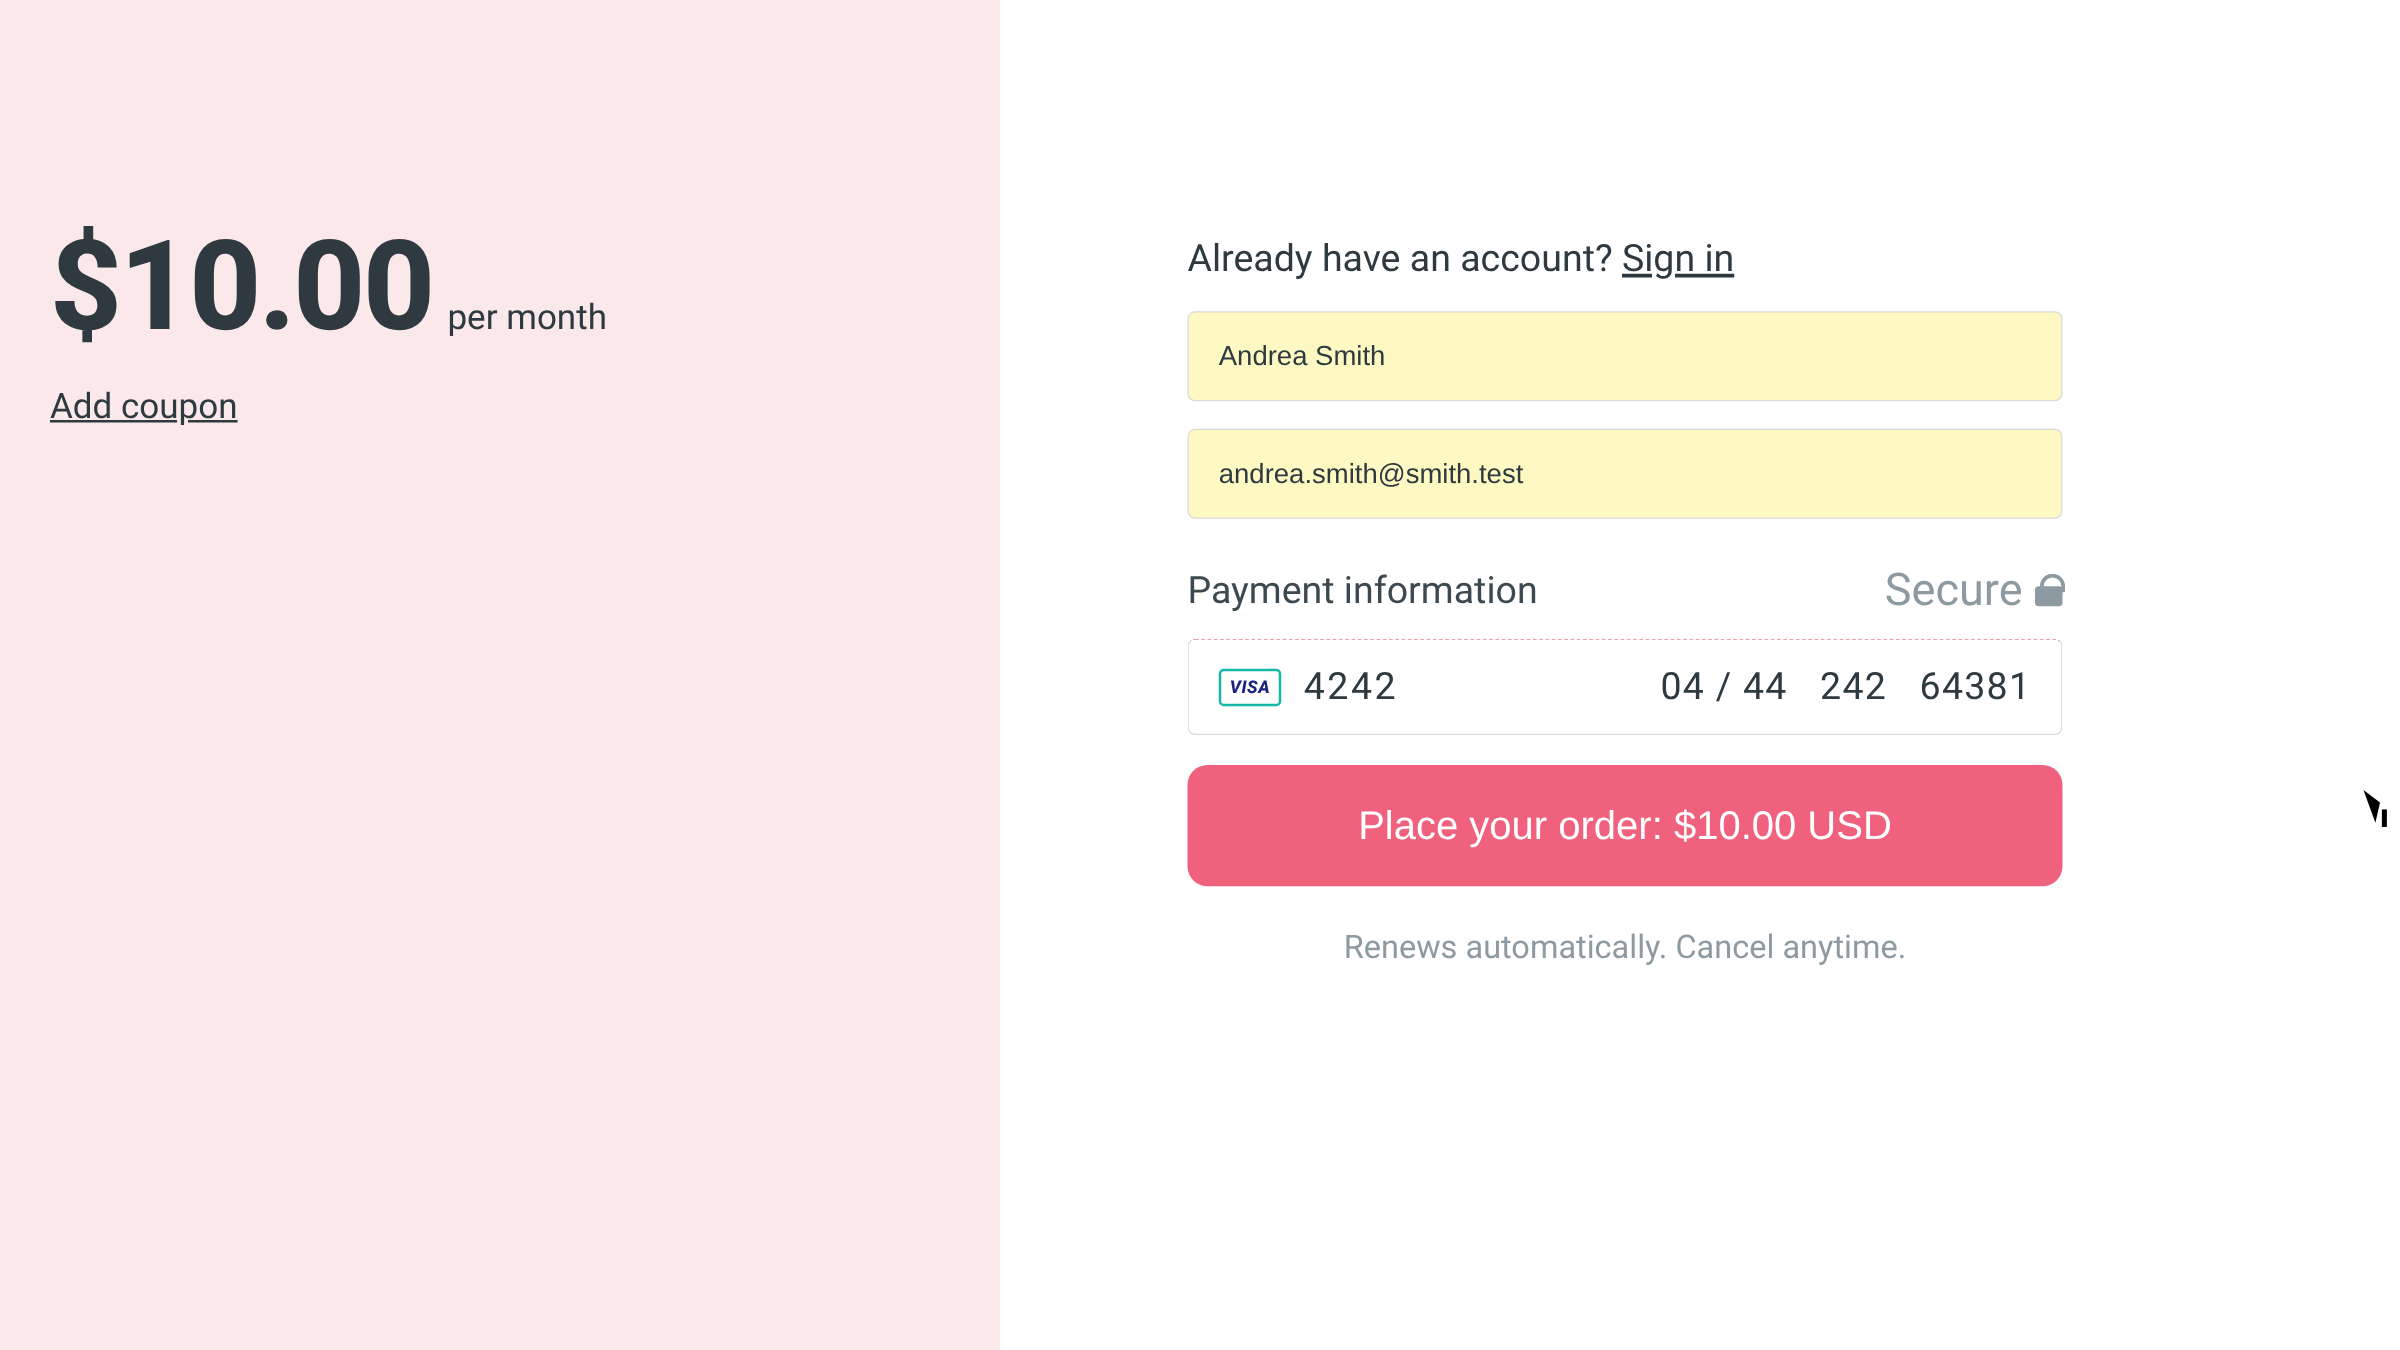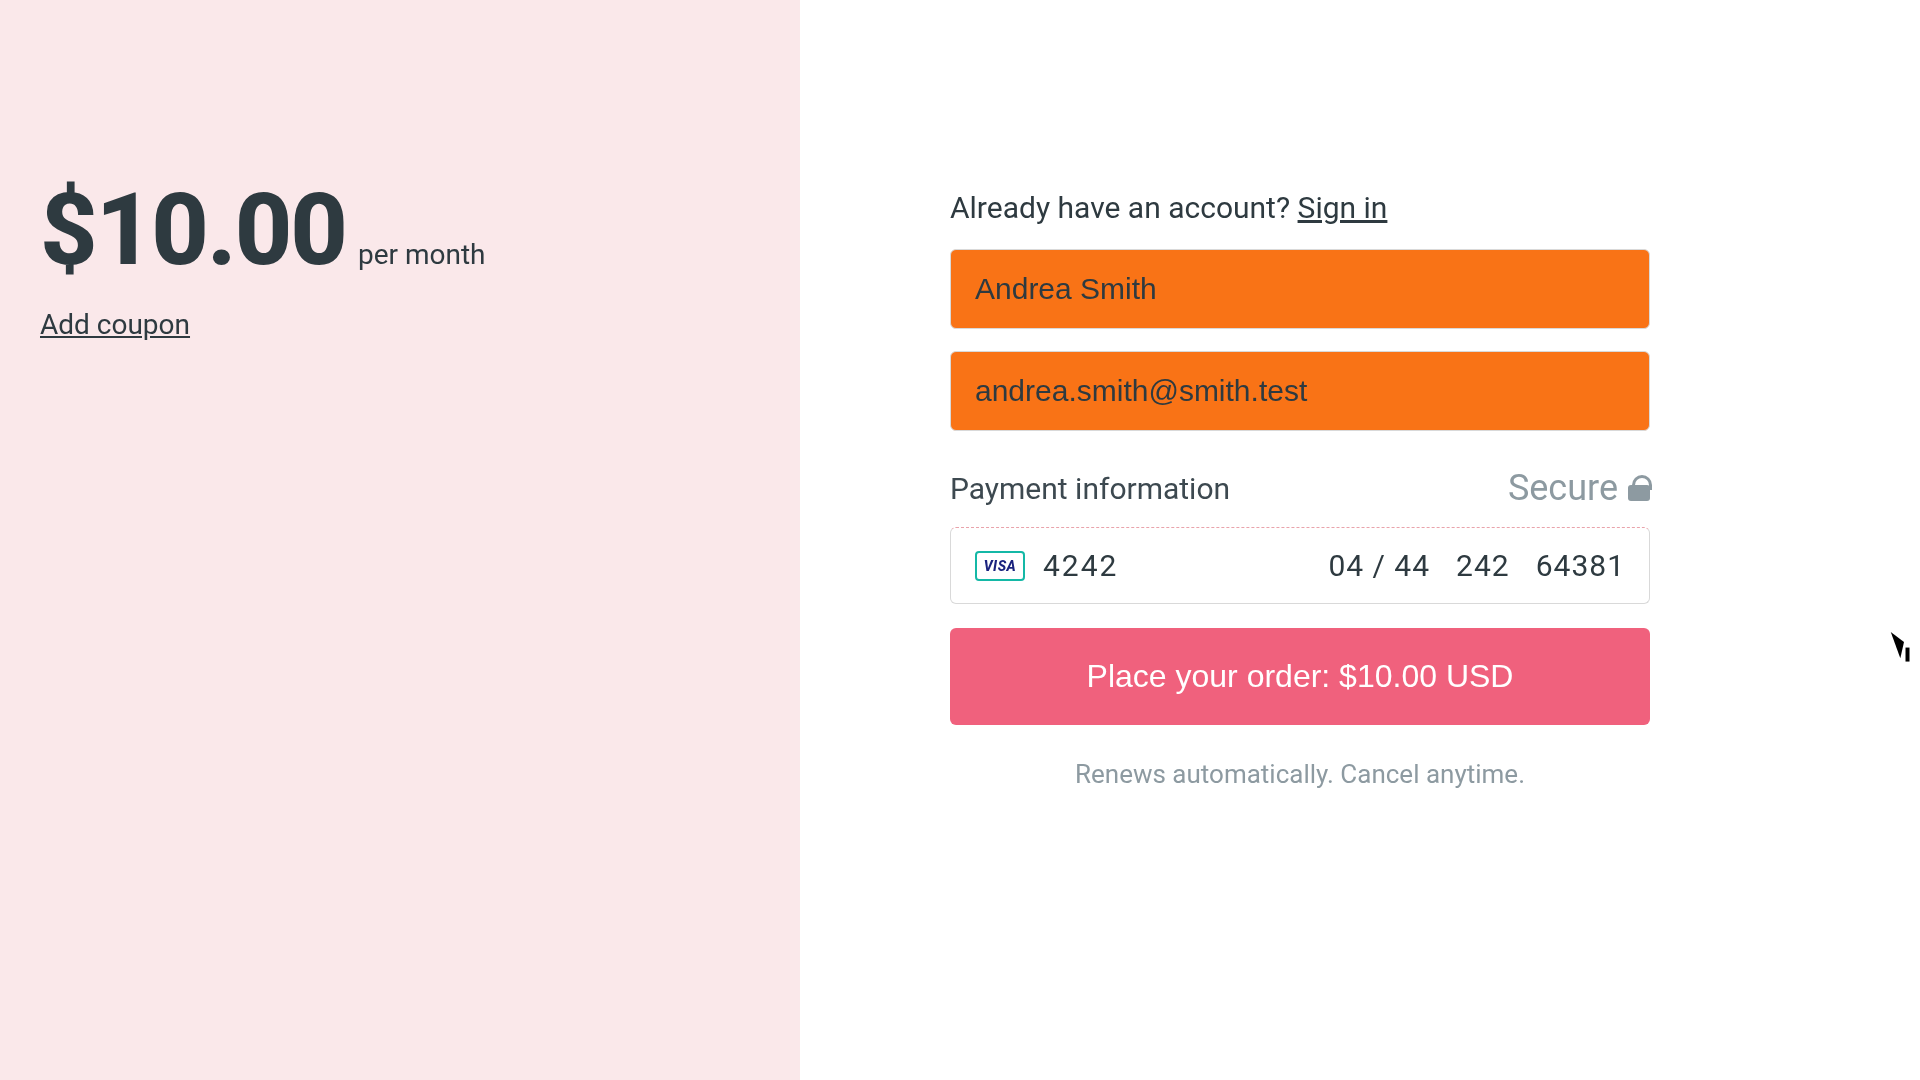--- a/index.html
+++ b/index.html
@@ -23,25 +23,25 @@
     position:relative;
   }
   .form { width: 700px; }
   .account-row { font-size:30px; color:#2e3a40; margin-bottom: 24px;}
   .signin-link { text-decoration: underline; color:#2e3a40; cursor:pointer; }
   .input {
     width:100%;
     border:1px solid #d9d9d9;
     border-radius:6px;
     padding: 22px 24px;
-    font-size:30px;
+    font-size:22px;
     color:#2e3a40;
     margin-bottom: 22px;
     outline:none;
-    background:#f97316;
+    background:#fef9c3;
   }
   .pay-header { display:flex; justify-content: space-between; align-items:center; margin: 14px 0 18px 0;}
   .pay-title { font-size:30px; color:#3d4950; }
   .secure { font-size:36px; color:#8d9aa1; display:flex; align-items:center; gap:10px;}
   .lock-icon { width:22px; height:26px; display:inline-block; position:relative; }
   .lock-icon::before {
     content:""; position:absolute; top:0; left:4px; width:14px; height:12px;
     border:3px solid #8d9aa1; border-bottom:none; border-radius:10px 10px 0 0;
   }
   .lock-icon::after {
@@ -69,21 +69,21 @@
   }
   .card-num { flex:1; letter-spacing:2px; }
   .card-exp, .card-cvc, .card-zip { letter-spacing:1px; }
   .card-exp { margin-right: 8px;}
   .card-cvc { margin-right: 8px;}
   .place-btn {
     width:100%;
     background:#f0617d;
     color:#fff;
     border:none;
-    border-radius:6px;
+    border-radius:16px;
     padding: 30px 0;
     font-size:32px;
     cursor:pointer;
   }
   .renew-note { text-align:center; font-size:26px; color:#8d9aa1; margin-top:34px;}
   .cursor {
     position:absolute;
     left:1095px; top:628px;
     width:0; height:0;
     border-left:9px solid #000;

